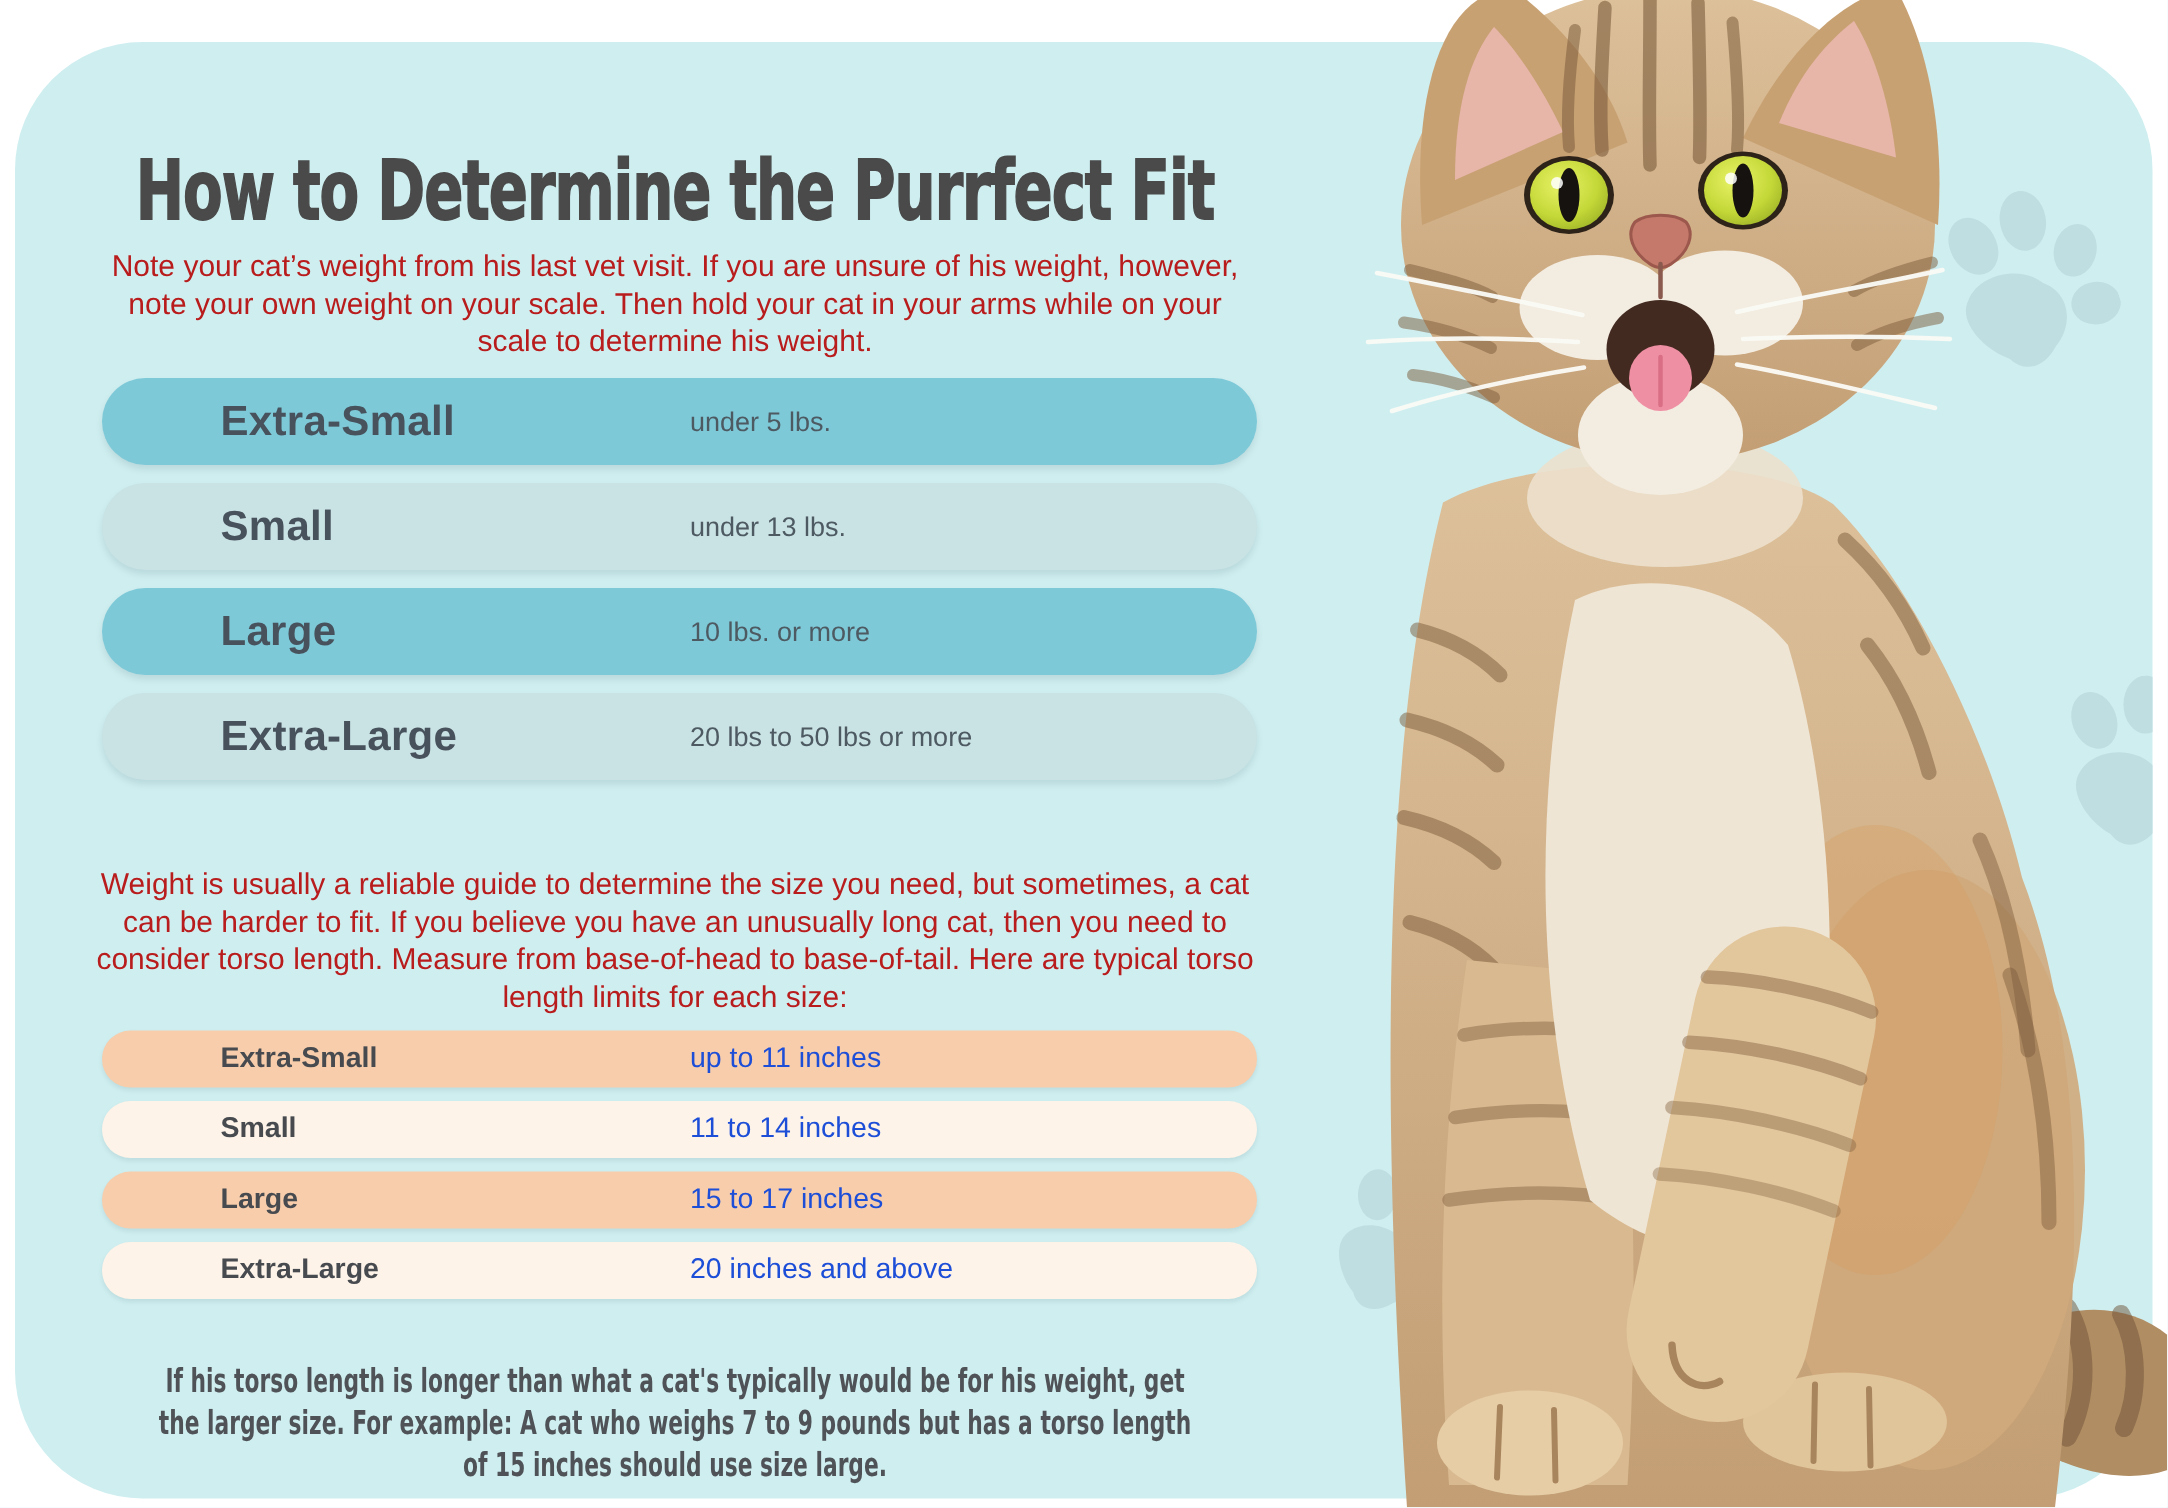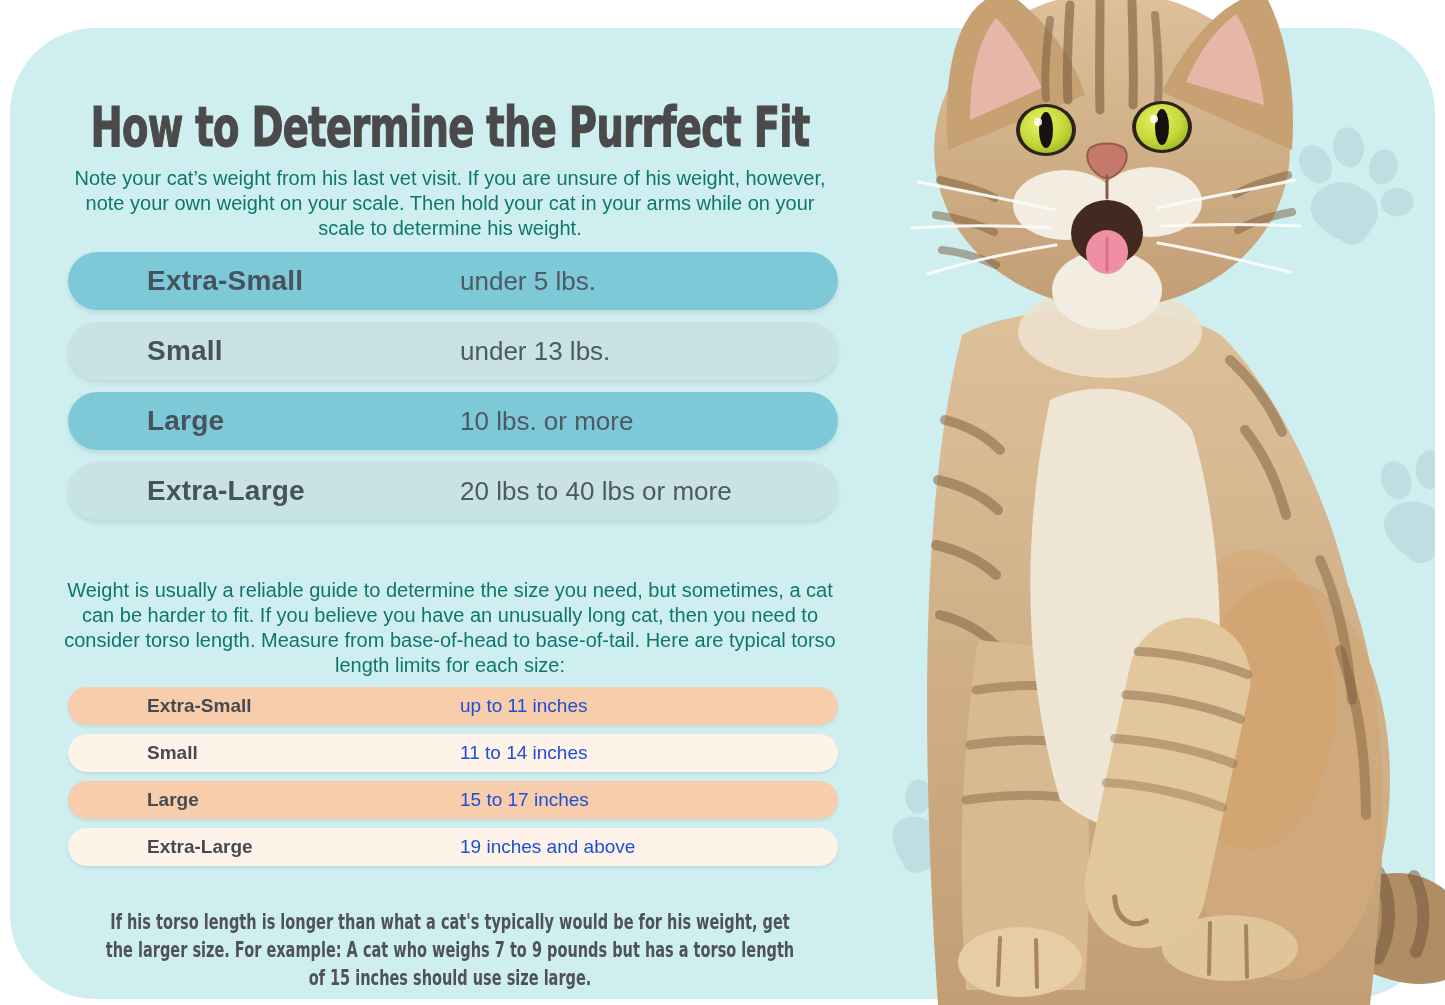--- a/index.html
+++ b/index.html
@@ -9,33 +9,33 @@
         background:#cfeef0;border-radius:85px;overflow:hidden;}
 
   
   .title{position:absolute;left:-160px;top:30px;width:1200px;text-align:center;white-space:nowrap;
          font-family:"DejaVu Sans",sans-serif;font-weight:bold;font-size:55px;color:#4a4a4a;
          -webkit-text-stroke:1.2px #4a4a4a;letter-spacing:-1px;
          transform:scaleX(.70);transform-origin:center;}
 
   
   .para{position:absolute;left:25px;width:830px;text-align:center;white-space:pre-line;
-        font-size:20px;line-height:25px;color:#0f766e;}
+        font-size:20px;line-height:25px;color:#b91c1c;}
   .para.p1{top:118px;}
   .para.p2{top:530px;}
   .footer{position:absolute;left:-160px;top:858px;width:1200px;text-align:center;white-space:pre-line;
         font-family:"DejaVu Sans",sans-serif;font-weight:bold;font-size:22px;line-height:28px;color:#4f5357;
         transform:scaleX(.66);transform-origin:center;}
 
   
   .wrow{position:absolute;left:58px;width:770px;height:58px;border-radius:29px;
         display:flex;align-items:center;padding-left:79px;box-sizing:border-box;
         box-shadow:0 3px 4px rgba(90,130,135,.18);}
   .wrow .lab{width:313px;font-weight:bold;font-size:28px;color:#47525c;letter-spacing:.2px;}
-  .wrow .val{font-size:26px;color:#4e5a62;}
+  .wrow .val{font-size:18px;color:#4e5a62;}
   .w0{top:224px;background:#7ec9d8;}
   .w1{top:294px;background:#c9e2e3;}
   .w2{top:364px;background:#7ec9d8;}
   .w3{top:434px;background:#c9e2e3;}
 
   
   .trow{position:absolute;left:58px;width:770px;height:38px;border-radius:19px;
         display:flex;align-items:center;padding-left:79px;box-sizing:border-box;
         box-shadow:0 2px 3px rgba(90,130,135,.15);}
   .trow .lab{width:313px;font-weight:bold;font-size:19px;color:#474b50;}
@@ -95,21 +95,21 @@
       <div class="wrow w1">
         <span class="lab">Small</span>
         <span class="val">under 13 lbs.</span>
       </div>
       <div class="wrow w2">
         <span class="lab">Large</span>
         <span class="val">10 lbs. or more</span>
       </div>
       <div class="wrow w3">
         <span class="lab">Extra-Large</span>
-        <span class="val">20 lbs to 40 lbs or more</span>
+        <span class="val">20 lbs to 50 lbs or more</span>
       </div>
     </div>
 
     <p class="para p2">Weight is usually a reliable guide to determine the size you need, but sometimes, a cat
 can be harder to fit. If you believe you have an unusually long cat, then you need to
 consider torso length. Measure from base-of-head to base-of-tail. Here are typical torso
 length limits for each size:</p>
 
     <div>
       <div class="trow t0">
@@ -119,21 +119,21 @@
       <div class="trow t1">
         <span class="lab">Small</span>
         <span class="val">11 to 14 inches</span>
       </div>
       <div class="trow t2">
         <span class="lab">Large</span>
         <span class="val">15 to 17 inches</span>
       </div>
       <div class="trow t3">
         <span class="lab">Extra-Large</span>
-        <span class="val">19 inches and above</span>
+        <span class="val">20 inches and above</span>
       </div>
     </div>
 
     <p class="footer">If his torso length is longer than what a cat's typically would be for his weight, get
 the larger size. For example: A cat who weighs 7 to 9 pounds but has a torso length
 of 15 inches should use size large.</p>
   </div>
 
   <svg class="cat" viewBox="0 0 545 1005">
     <defs>

